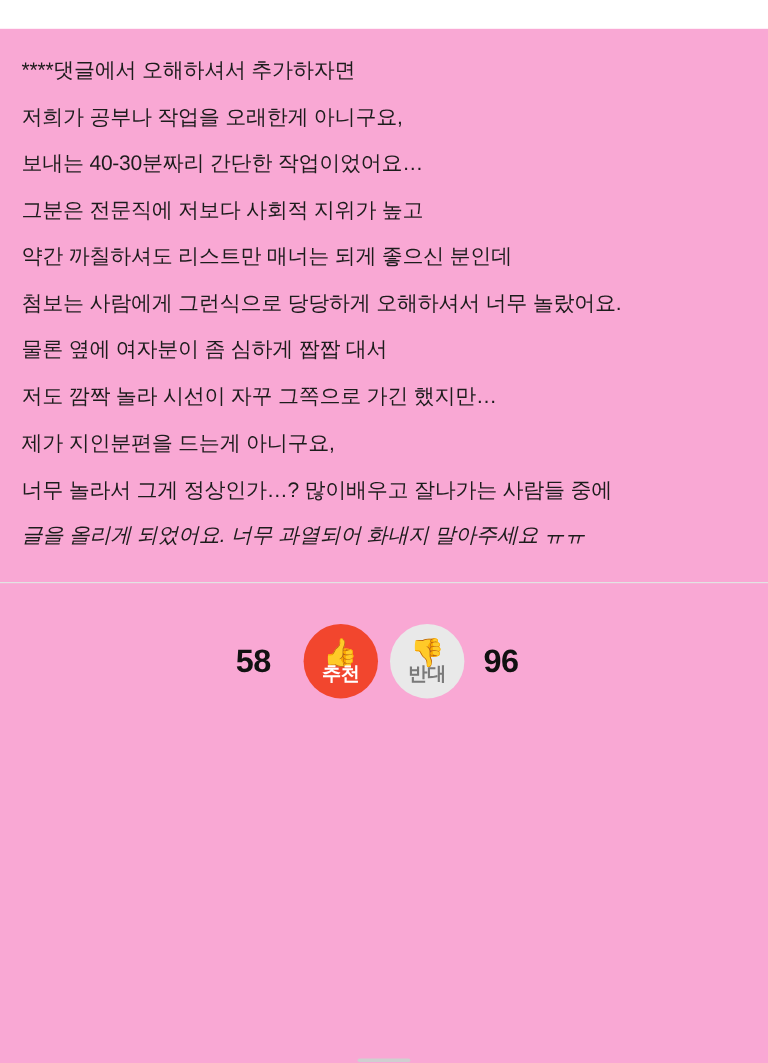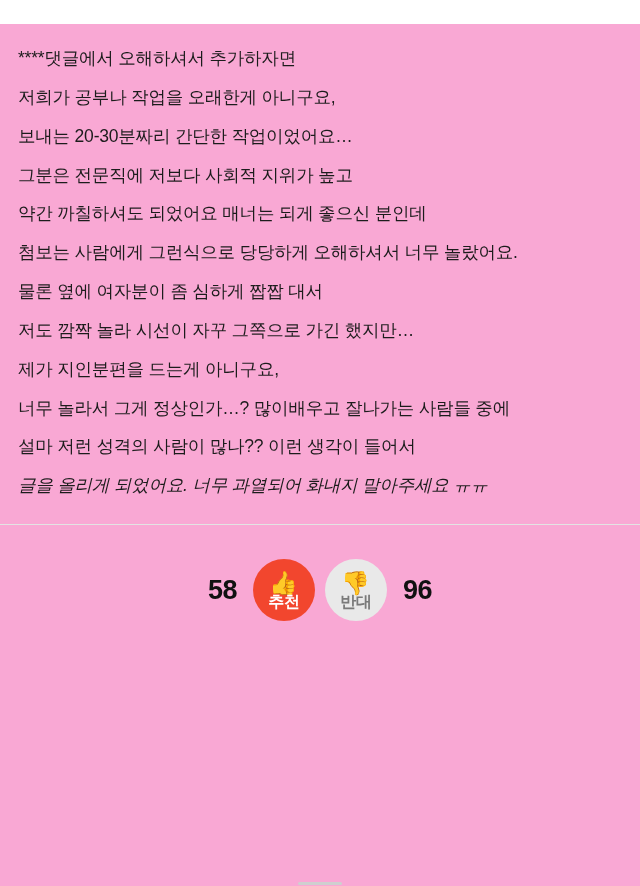--- a/index.html
+++ b/index.html
@@ -57,21 +57,21 @@
     padding: 34px 0 0 0;
   }
   .vote-count {
     font-size: 27px;
     font-weight: bold;
     color: #111;
     min-width: 52px;
     text-align: center;
     letter-spacing: -0.5px;
   }
-  .vote-count.up { text-align: right; padding-right: 6px; }
+  .vote-count.up { text-align: center; padding-right: 6px; }
   .vote-count.down { text-align: left; padding-left: 6px; }
   .vote-btn {
     width: 62px;
     height: 62px;
     border-radius: 50%;
     display: flex;
     flex-direction: column;
     align-items: center;
     justify-content: center;
     cursor: pointer;
@@ -121,29 +121,28 @@
   }
 </style>
 </head>
 <body>
 
 <div class="page">
 
   <div class="post-body">
     <p>****댓글에서 오해하셔서 추가하자면</p>
     <p>저희가 공부나 작업을 오래한게 아니구요,</p>
-    <p>보내는 20-30분짜리 간단한 작업이었어요…</p>
+    <p>보내는 40-30분짜리 간단한 작업이었어요…</p>
     <p>그분은 전문직에 저보다 사회적 지위가 높고</p>
-    <p>약간 까칠하셔도 되었어요 매너는 되게 좋으신 분인데</p>
+    <p>약간 까칠하셔도 리스트만 매너는 되게 좋으신 분인데</p>
     <p>첨보는 사람에게 그런식으로 당당하게 오해하셔서 너무 놀랐어요.</p>
     <p>물론 옆에 여자분이 좀 심하게 짭짭 대서</p>
     <p>저도 깜짝 놀라 시선이 자꾸 그쪽으로 가긴 했지만…</p>
     <p>제가 지인분편을 드는게 아니구요,</p>
     <p>너무 놀라서 그게 정상인가…? 많이배우고 잘나가는 사람들 중에</p>
-    <p>설마 저런 성격의 사람이 많나?? 이런 생각이 들어서</p>
     <p>글을 올리게 되었어요. 너무 과열되어 화내지 말아주세요 ㅠㅠ</p>
   </div>
 
   <div class="divider"></div>
 
   <div class="vote-bar">
     <div class="vote-count up">58</div>
 
     <div class="vote-btn up">
       <div class="glyph">👍</div>

